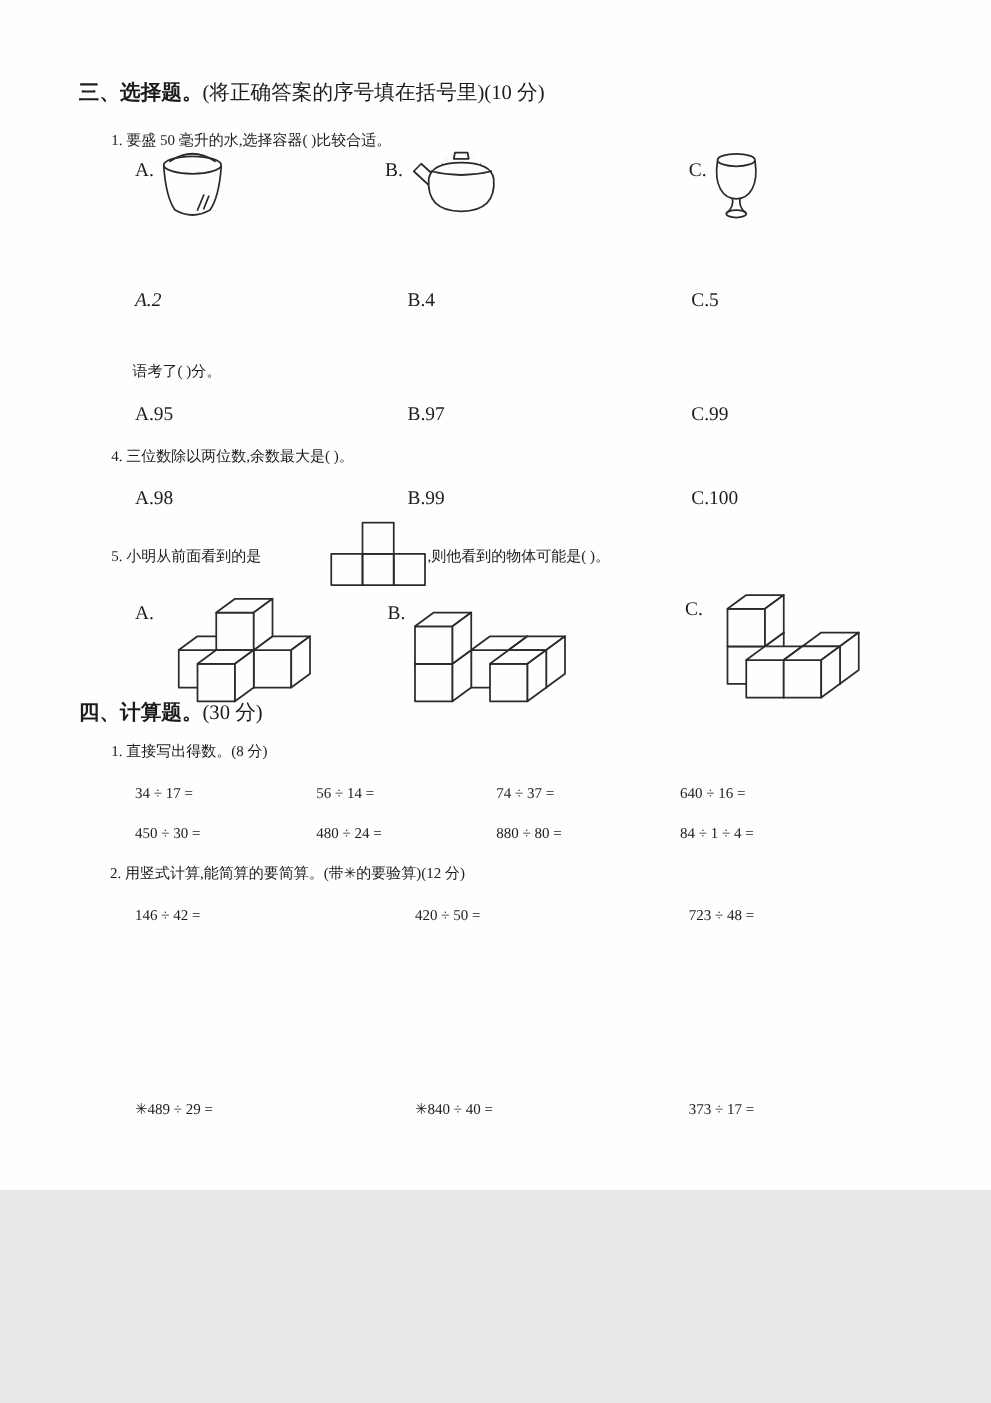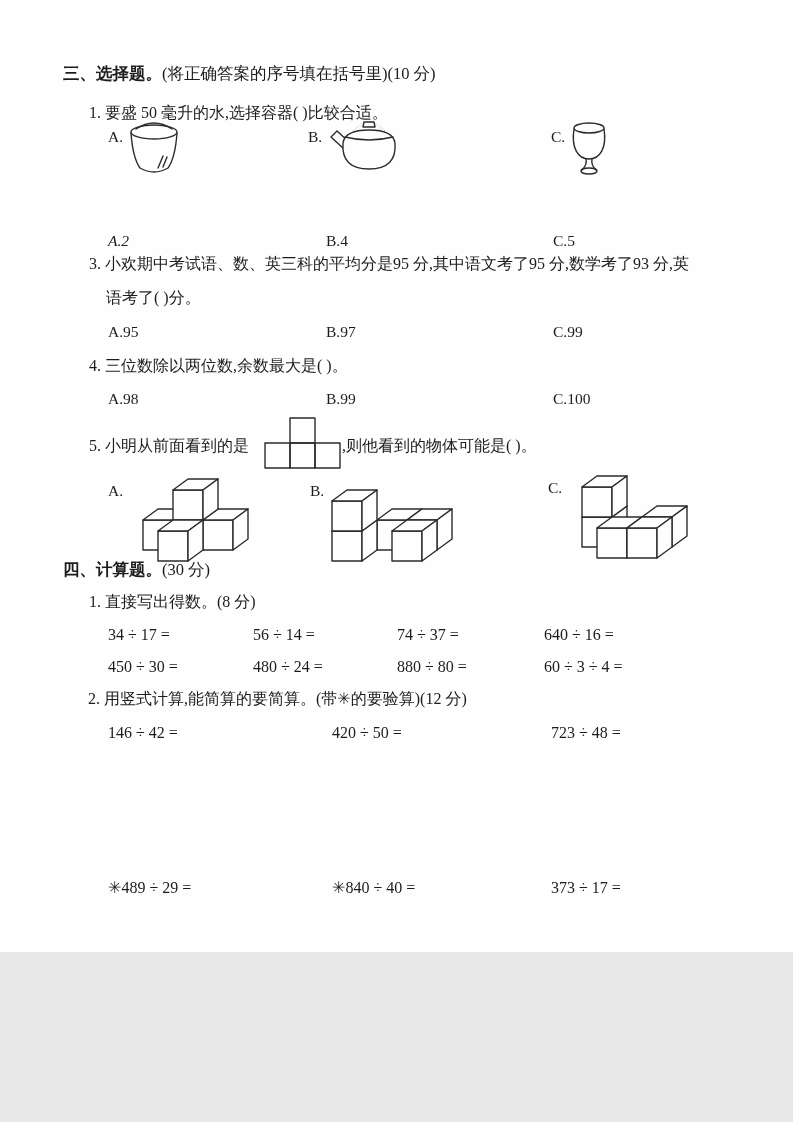--- a/index.html
+++ b/index.html
@@ -1,19 +1,19 @@
 <!DOCTYPE html>
 <html><head>
 <meta charset="utf-8">
 <style>
   html,body{margin:0;padding:0;background:#e8e8e8;}
   #page{position:relative;width:793px;height:952px;background:#fefefe;overflow:hidden;
         font-family:"Liberation Serif","DejaVu Serif",serif;color:#1c1c1c;}
   .abs{position:absolute;}
-  .t{font-size:16px;line-height:19px;white-space:nowrap;}
+  .t{font-size:12px;line-height:19px;white-space:nowrap;}
   .bold{font-weight:bold;}
   .h{font-size:16.5px;}
   .opt{font-size:15.5px;}
   svg{display:block;}
   .ink{stroke:#2b2b2b;fill:none;stroke-width:1.4;stroke-linejoin:round;stroke-linecap:round;}
   .inkf{stroke:#2b2b2b;fill:#fefefe;stroke-width:1.4;stroke-linejoin:round;}
   .footer{font-size:15px;letter-spacing:2px;}
 </style>
 </head>
 <body>
@@ -55,21 +55,20 @@
       <ellipse class="inkf" cx="20" cy="11" rx="15" ry="5"></ellipse>
       <path class="ink" d="M 17,42 C 18,47 16,50 13,53 M 23,42 C 22,47 24,50 27,53"></path>
       <ellipse class="ink" cx="20" cy="54" rx="8" ry="3"></ellipse>
     </svg>
   </div>
 
   <div class="abs t opt" style="left:108px;top:231px;font-style:italic;">A.2</div>
   <div class="abs t opt" style="left:326px;top:231px;">B.4</div>
   <div class="abs t opt" style="left:553px;top:231px;">C.5</div>
 
-  <div class="abs t" style="left:89px;top:254px;">3. 小欢期中考试语、数、英三科的平均分是95 分,其中语文考了95 分,数学考了93 分,英</div>
   <div class="abs t" style="left:106px;top:288px;">语考了(      )分。</div>
   <div class="abs t opt" style="left:108px;top:322px;">A.95</div>
   <div class="abs t opt" style="left:326px;top:322px;">B.97</div>
   <div class="abs t opt" style="left:553px;top:322px;">C.99</div>
 
   <div class="abs t" style="left:89px;top:356px;">4. 三位数除以两位数,余数最大是(      )。</div>
   <div class="abs t opt" style="left:108px;top:389px;">A.98</div>
   <div class="abs t opt" style="left:326px;top:389px;">B.99</div>
   <div class="abs t opt" style="left:553px;top:389px;">C.100</div>
 
@@ -160,21 +159,21 @@
   <div class="abs t" style="left:89px;top:592px;">1. 直接写出得数。(8 分)</div>
 
   <div class="abs t" style="left:108px;top:625px;">34 ÷ 17 =</div>
   <div class="abs t" style="left:253px;top:625px;">56 ÷ 14 =</div>
   <div class="abs t" style="left:397px;top:625px;">74 ÷ 37 =</div>
   <div class="abs t" style="left:544px;top:625px;">640 ÷ 16 =</div>
 
   <div class="abs t" style="left:108px;top:657px;">450 ÷ 30 =</div>
   <div class="abs t" style="left:253px;top:657px;">480 ÷ 24 =</div>
   <div class="abs t" style="left:397px;top:657px;">880 ÷ 80 =</div>
-  <div class="abs t" style="left:544px;top:657px;">60 ÷ 3 ÷ 4 =</div>
+  <div class="abs t" style="left:544px;top:657px;">84 ÷ 1 ÷ 4 =</div>
 
   <div class="abs t" style="left:88px;top:689px;">2. 用竖式计算,能简算的要简算。(带✳的要验算)(12 分)</div>
 
   <div class="abs t" style="left:108px;top:723px;">146 ÷ 42 =</div>
   <div class="abs t" style="left:332px;top:723px;">420 ÷ 50 =</div>
   <div class="abs t" style="left:551px;top:723px;">723 ÷ 48 =</div>
 
   <div class="abs t" style="left:108px;top:878px;">✳489 ÷ 29 =</div>
   <div class="abs t" style="left:332px;top:878px;">✳840 ÷ 40 =</div>
   <div class="abs t" style="left:551px;top:878px;">373 ÷ 17 =</div>

